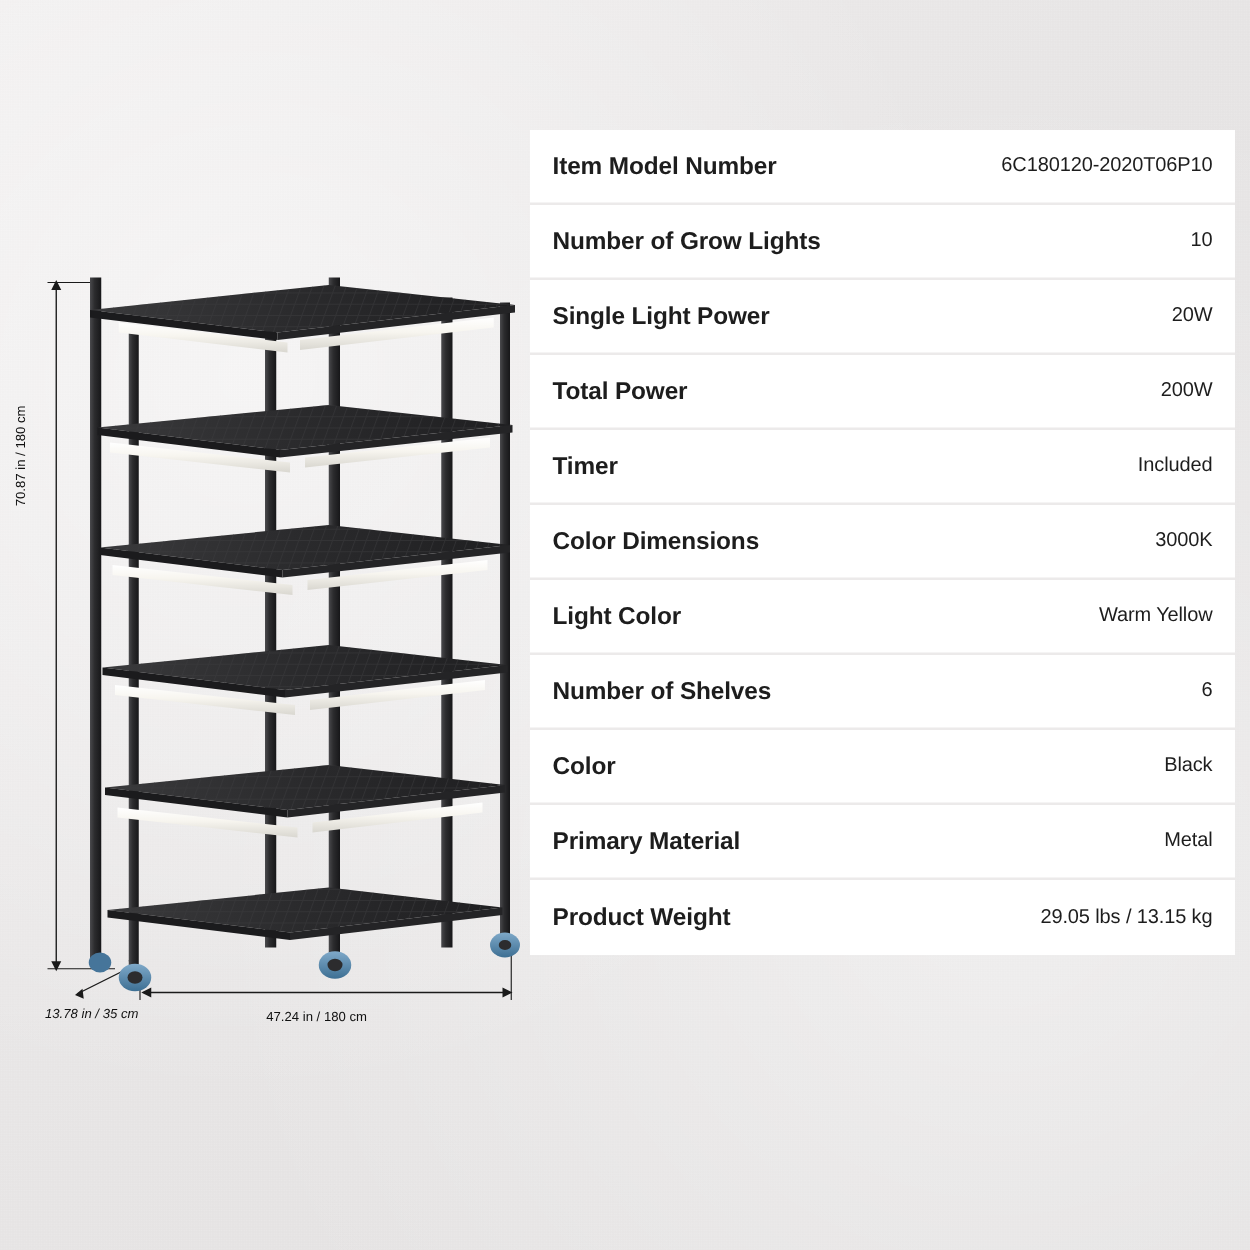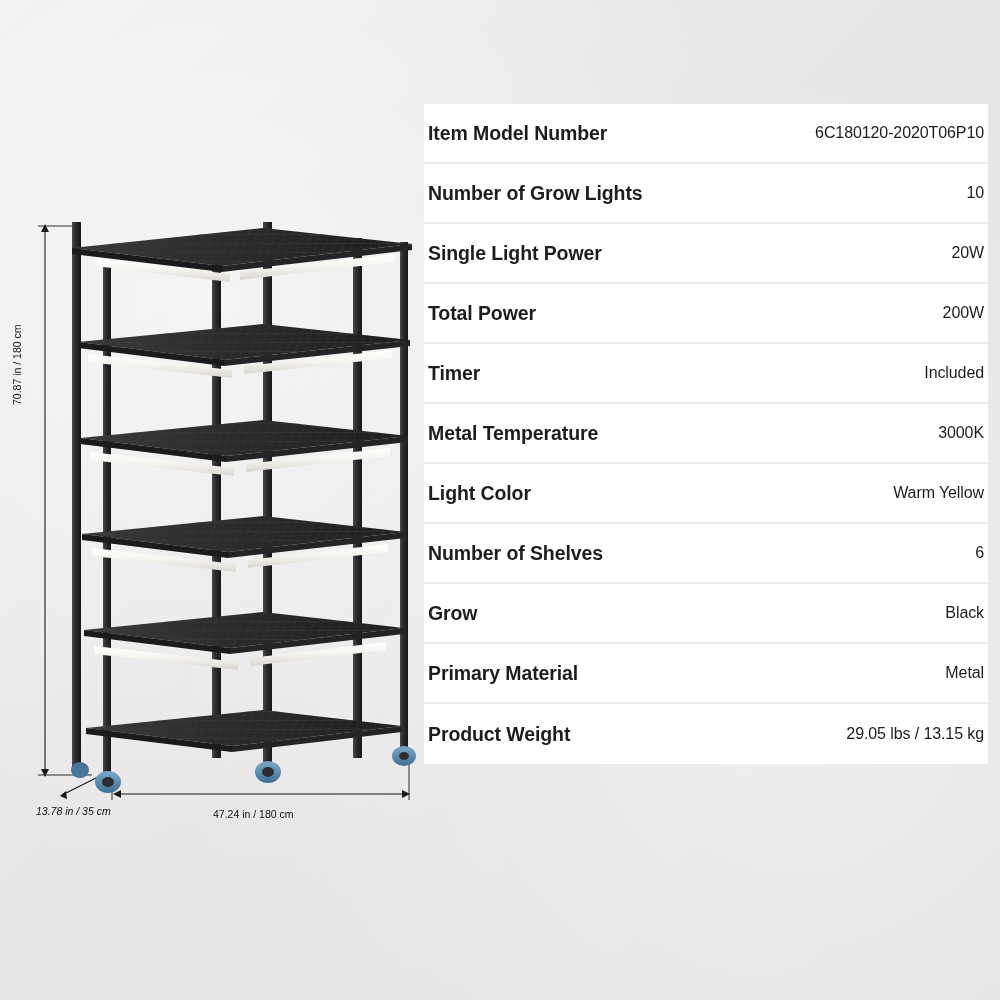--- a/index.html
+++ b/index.html
@@ -54,21 +54,21 @@
     width: 564px;
     display: flex;
     flex-direction: column;
   }
   .spec-row {
     background: #ffffff;
     height: 60px;
     display: flex;
     align-items: center;
     justify-content: space-between;
-    padding: 0 4px;
+    padding: 0 18px;
     box-sizing: border-box;
     border-bottom: 2px solid #eceaea;
   }
   .spec-row:last-child { border-bottom: none; }
   .spec-label {
     font-size: 19.5px;
     font-weight: bold;
     color: #1d1d1d;
     letter-spacing: -0.1px;
     white-space: nowrap;
@@ -266,33 +266,33 @@
     </div>
     <div class="spec-row">
       <div class="spec-label">Total Power</div>
       <div class="spec-value">200W</div>
     </div>
     <div class="spec-row">
       <div class="spec-label">Timer</div>
       <div class="spec-value">Included</div>
     </div>
     <div class="spec-row">
-      <div class="spec-label">Metal Temperature</div>
+      <div class="spec-label">Color Dimensions</div>
       <div class="spec-value">3000K</div>
     </div>
     <div class="spec-row">
       <div class="spec-label">Light Color</div>
       <div class="spec-value">Warm Yellow</div>
     </div>
     <div class="spec-row">
       <div class="spec-label">Number of Shelves</div>
       <div class="spec-value">6</div>
     </div>
     <div class="spec-row">
-      <div class="spec-label">Grow</div>
+      <div class="spec-label">Color</div>
       <div class="spec-value">Black</div>
     </div>
     <div class="spec-row">
       <div class="spec-label">Primary Material</div>
       <div class="spec-value">Metal</div>
     </div>
     <div class="spec-row">
       <div class="spec-label">Product Weight</div>
       <div class="spec-value">29.05 lbs / 13.15 kg</div>
     </div>

